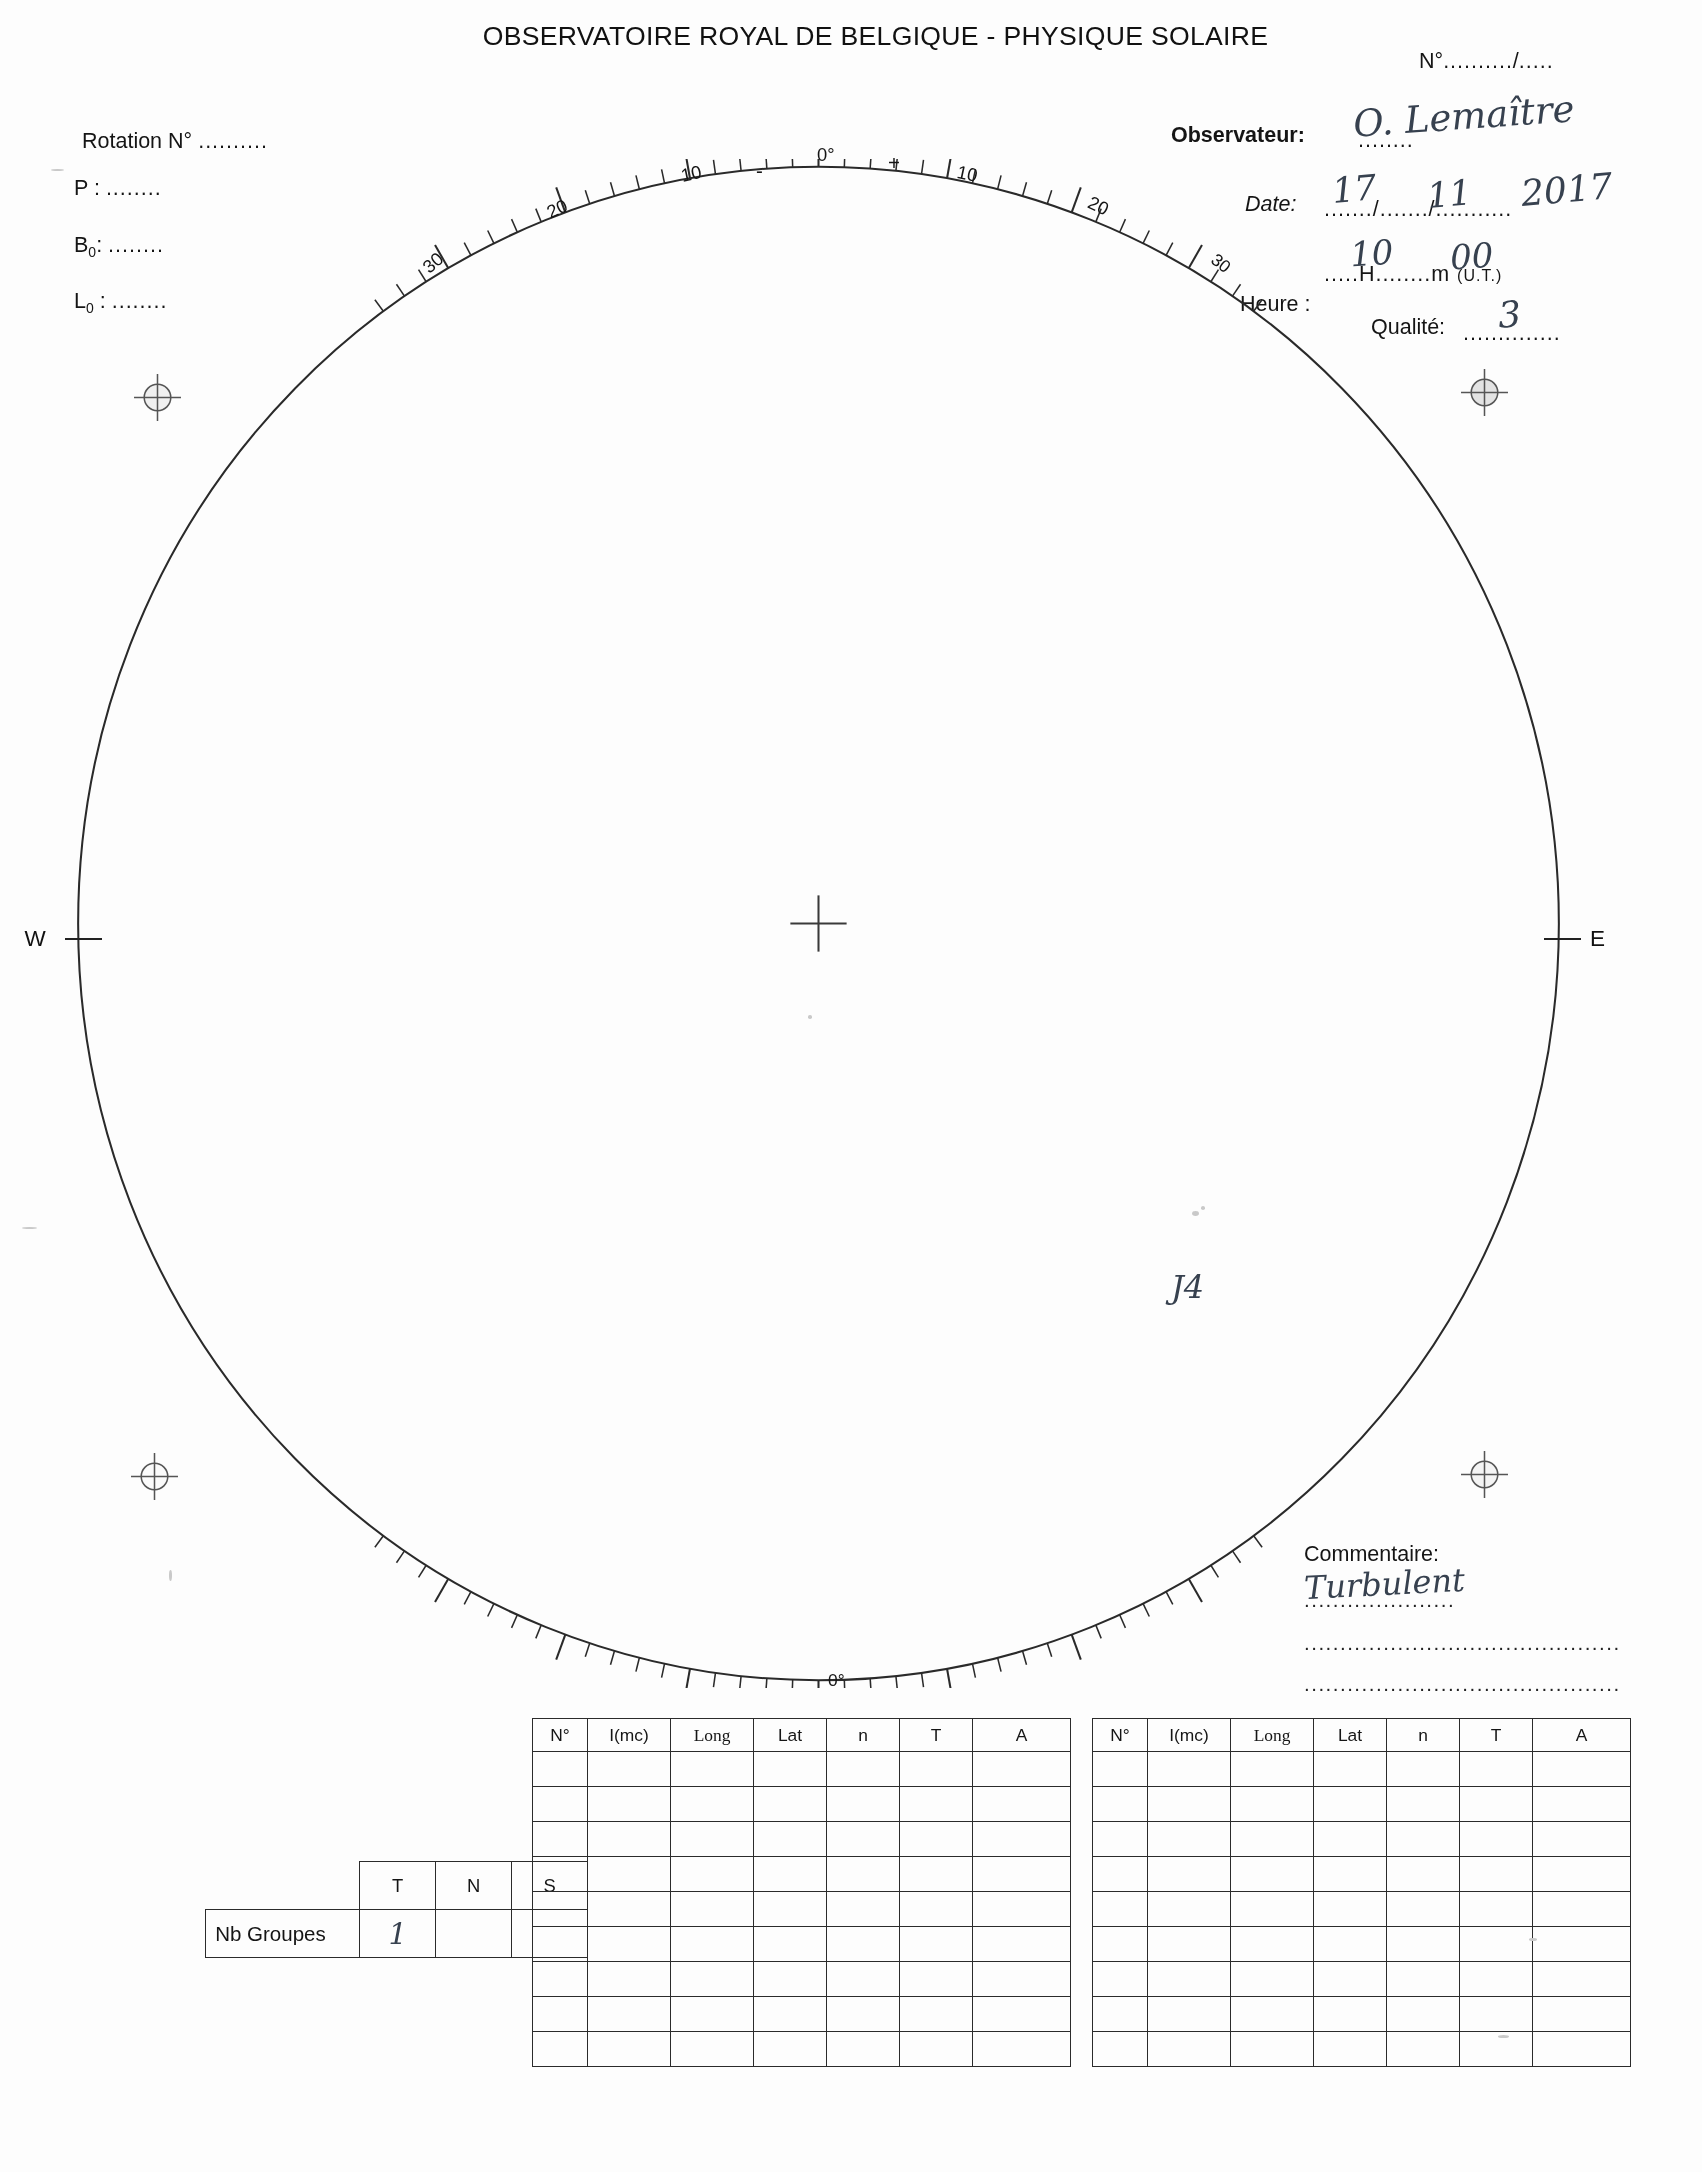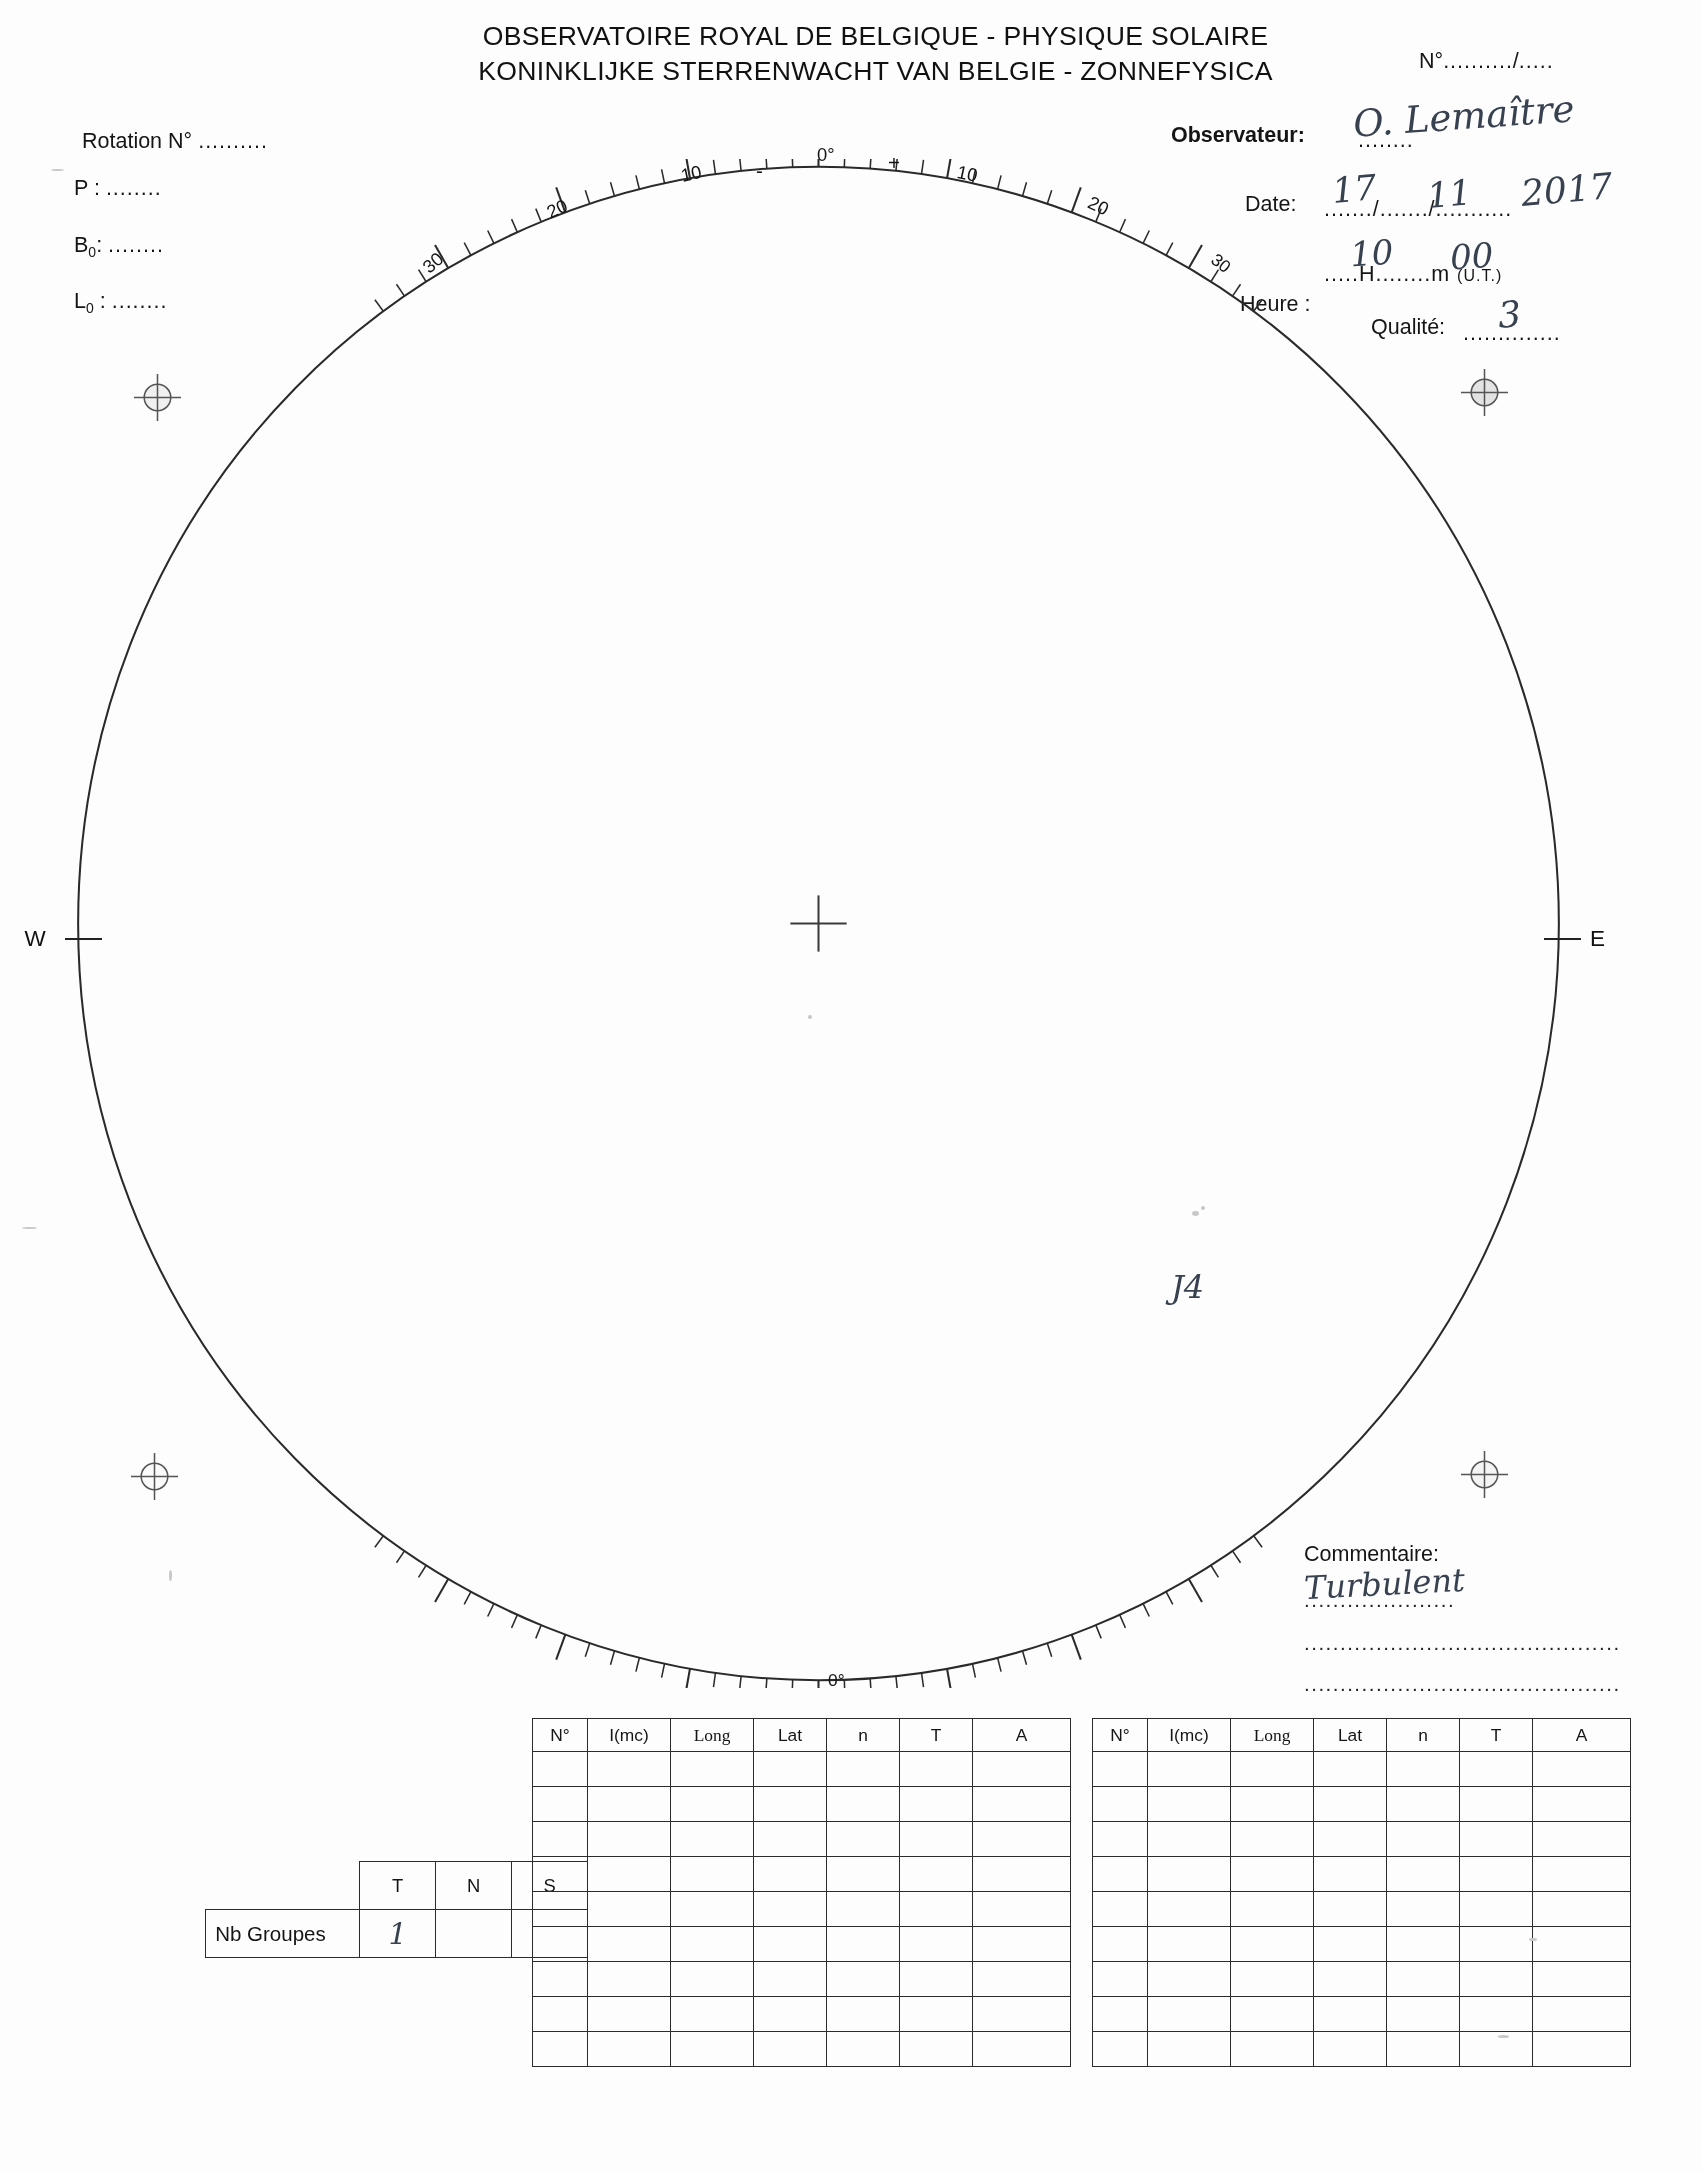--- a/index.html
+++ b/index.html
@@ -148,36 +148,35 @@
     border-radius: 50%;
   }
 </style>
 </head>
 <body>
 
 <div id="sheet">
 
   <div class="hdr">
     <div>OBSERVATOIRE ROYAL DE BELGIQUE - PHYSIQUE SOLAIRE</div>
-    <div>KONINKLIJKE STERRENWACHT VAN BELGIE - ZONNEFYSICA</div>
   </div>
 
   <div class="lbl" style="left:1419px; top:49px;">
     <span>N°</span><span class="dots">..........</span><span>/</span><span class="dots">.....</span>
   </div>
 
   <div class="lbl" style="left:1171px; top:123px;font-weight:bold;">
     <span>Observateur:</span>
   </div>
   <div class="lbl dots" style="left:1358px; top:128px;">
     <span>........</span>
   </div>
   <div class="hand" style="left:1353px; top:95px; font-size:37px; transform:rotate(-4deg);">O. Lemaître</div>
 
-  <div class="lbl" style="left:1245px; top:192px;">
+  <div class="lbl" style="left:1245px; top:192px;font-style:italic;">
     <span>Date:</span>
   </div>
   <div class="lbl dots" style="left:1324px; top:197px;">
     <span>......./......./...........</span>
   </div>
   <div class="hand" style="left:1332px; top:169px; font-size:35px; transform:rotate(-5deg);">17</div>
   <div class="hand" style="left:1427px; top:174px; font-size:35px; transform:rotate(-5deg);">11</div>
   <div class="hand" style="left:1521px; top:169px; font-size:36px; transform:rotate(-5deg);">2017</div>
 
   <div class="lbl" style="left:1240px; top:256px;margin-top:36px;">

